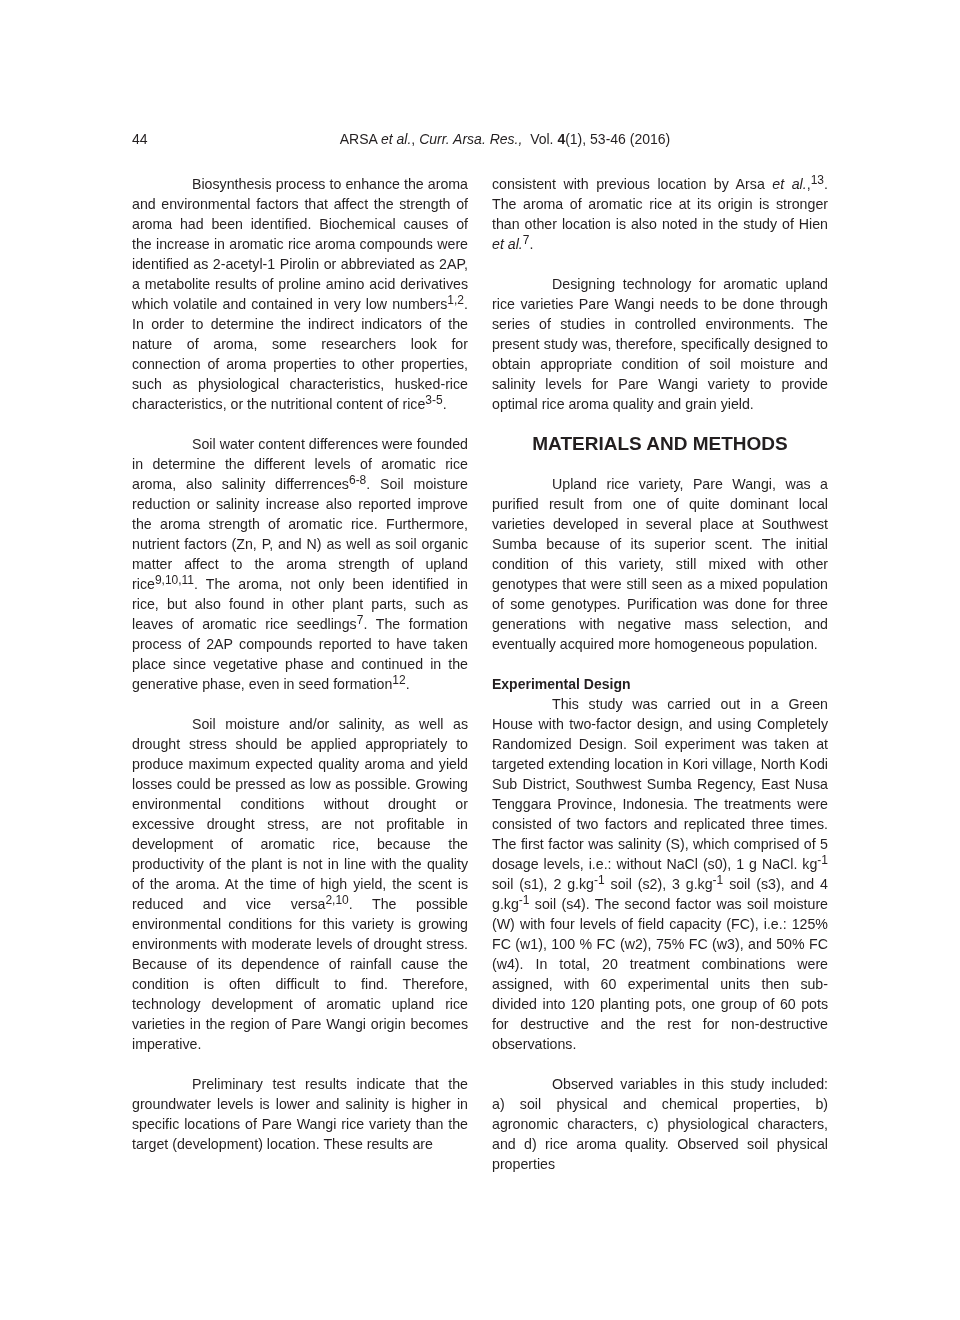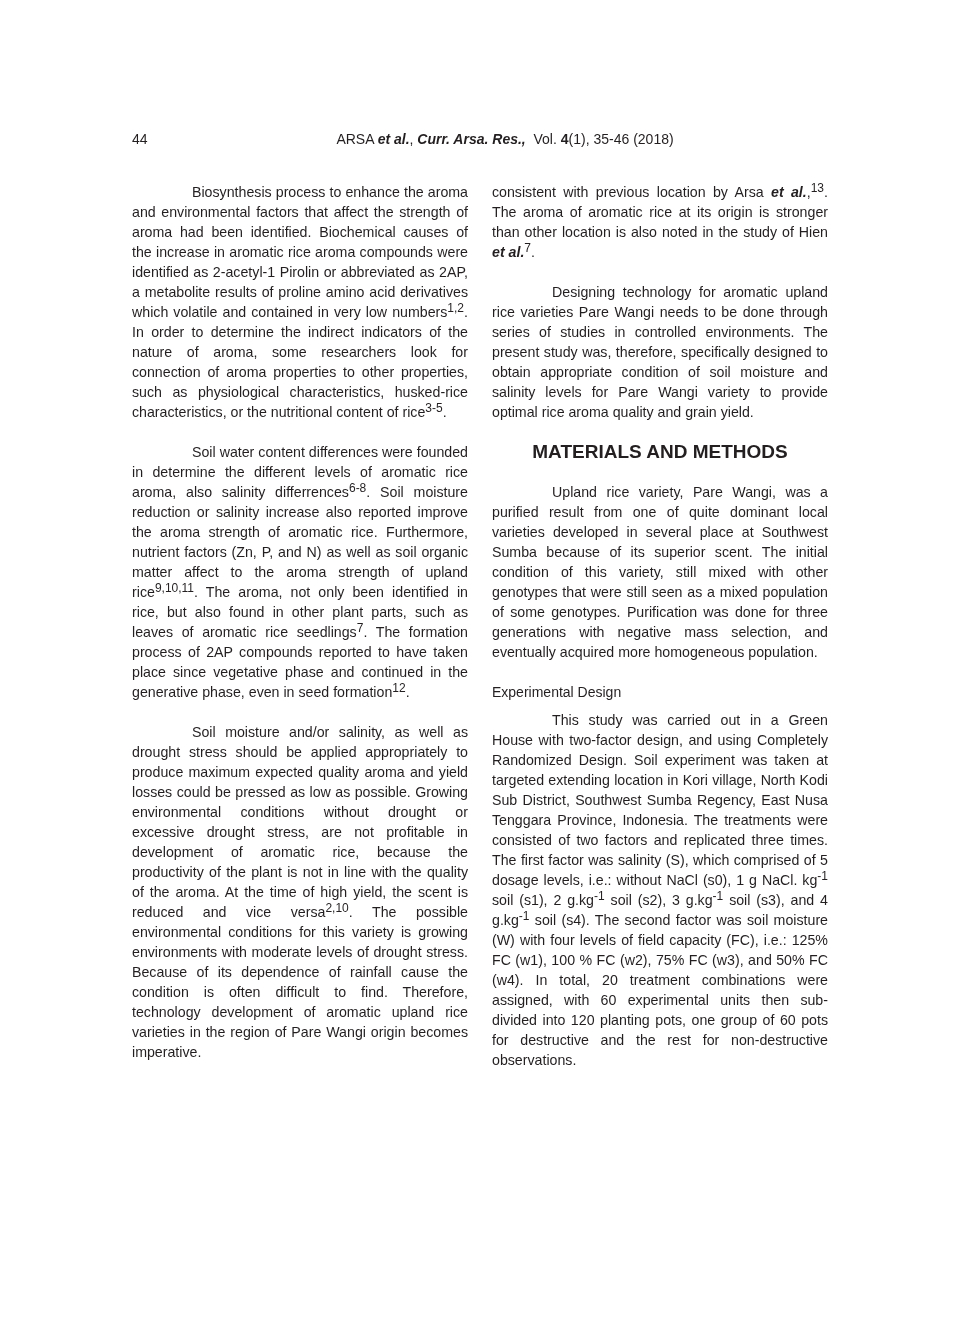--- a/index.html
+++ b/index.html
@@ -6,49 +6,51 @@
   body { width: 960px; height: 1320px; position: relative; overflow: hidden;
          font-family: "Liberation Sans", sans-serif; color: #231f20; }
   .header { position: absolute; top: 129px; left: 132px; width: 696px; height: 20px;
             font-size: 14px; line-height: 20px; }
   .page-num { position: absolute; left: 0; top: 0; }
   .running-head { position: absolute; left: 0; right: 0; text-align: center; top: 0; padding-left: 50px; }
   .col { position: absolute; top: 174px; width: 336px; font-size: 14.2px; line-height: 20px;
          text-align: justify; }
   .col.left { left: 132px; }
   .col.right { left: 492px; }
-  p { margin: 8px 0 20px 0; }
+  p { margin: 0 0 20px 0; }
   p.indent { text-indent: 60px; }
   sup { font-size: 12px; line-height: 0; vertical-align: 5px; }
   .section-title { text-align: center; font-weight: bold; margin: 0 0 20px 0; font-size: 19px; }
-  .subsection-title { font-weight: normal; margin: 0; font-size: 14px; }
-  i { font-style: italic; font-weight: bold; }
+  .subsection-title { font-weight: bold; margin: 0; font-size: 14px; }
+  i { font-style: italic; }
 </style>
 </head>
 <body>
 
 <div class="header">
   <span class="page-num">44</span>
-  <span class="running-head"><span>ARSA</span> <i>et al.</i>, <i>Curr. Arsa. Res.,</i>&nbsp; <span>Vol.</span> <b>4</b><span>(1), 35-46 (2018)</span></span>
+  <span class="running-head"><span>ARSA</span> <i>et al.</i>, <i>Curr. Arsa. Res.,</i>&nbsp; <span>Vol.</span> <b>4</b><span>(1), 53-46 (2016)</span></span>
 </div>
 
 <div class="col left">
   <p class="indent"><span>Biosynthesis process to enhance the aroma and environmental factors that affect the strength of aroma had been identified. Biochemical causes of the increase in aromatic rice aroma compounds were identified as 2-acetyl-1 Pirolin or abbreviated as 2AP, a metabolite results of proline amino acid derivatives which volatile and contained in very low numbers</span><sup>1,2</sup><span>. In order to determine the indirect indicators of the nature of aroma, some researchers look for connection of aroma properties to other properties, such as physiological characteristics, husked-rice characteristics, or the nutritional content of rice</span><sup>3-5</sup><span>.</span></p>
 
   <p class="indent"><span>Soil water content differences were founded in determine the different levels of aromatic rice aroma, also salinity differrences</span><sup>6-8</sup><span>. Soil moisture reduction or salinity increase also reported improve the aroma strength of aromatic rice.  Furthermore, nutrient factors (Zn, P, and N) as well as soil organic matter affect to the aroma strength of upland rice</span><sup>9,10,11</sup><span>. The aroma, not only been identified in rice, but also found in other plant parts, such as leaves of aromatic rice seedlings</span><sup>7</sup><span>. The formation process of 2AP compounds reported to have taken place since vegetative phase and continued in the generative phase, even in seed formation</span><sup>12</sup><span>.</span></p>
 
   <p class="indent"><span>Soil moisture and/or salinity, as well as drought stress should be applied appropriately to produce maximum expected quality aroma and yield losses could be pressed as low as possible. Growing environmental conditions without drought or excessive drought stress, are not profitable in development of aromatic rice, because the productivity of the plant is not in line with the quality of the aroma. At the time of high yield, the scent is reduced and vice versa</span><sup>2,10</sup><span>. The possible environmental conditions for this variety is growing environments with moderate levels of drought stress. Because of its dependence of rainfall cause the condition is often difficult to find. Therefore, technology development of aromatic upland rice varieties in the region of Pare Wangi origin becomes imperative.</span></p>
 
+  <p class="indent">Preliminary test results indicate that the groundwater levels is lower and salinity is higher in specific locations of Pare Wangi rice variety than the target (development) location. These results are</p>
 </div>
 
 <div class="col right">
   <p><span>consistent with previous location by Arsa </span><i>et al.</i><span>,</span><sup>13</sup><span>. The aroma of aromatic rice at its origin is stronger than other location is also noted in the study of Hien </span><i>et al.</i><sup>7</sup><span>.</span></p>
 
   <p class="indent">Designing technology for aromatic upland rice varieties Pare Wangi needs to be done through series of studies in controlled environments. The present study was, therefore, specifically designed to obtain appropriate condition of soil moisture and salinity levels for Pare Wangi variety to provide optimal rice aroma quality and grain yield.</p>
 
   <div class="section-title">MATERIALS AND METHODS</div>
 
   <p class="indent">Upland rice variety, Pare Wangi, was a purified result from one of quite dominant local varieties developed in several place at Southwest Sumba because of its superior scent. The initial condition of this variety, still mixed with other genotypes that were still seen as a mixed population of some genotypes. Purification was done for three generations with negative mass selection, and eventually acquired more homogeneous population.</p>
 
   <div class="subsection-title">Experimental Design</div>
   <p class="indent"><span>This study was carried out in a Green House with two-factor design, and using Completely Randomized Design. Soil experiment was taken at targeted extending location in Kori village, North Kodi Sub District, Southwest Sumba Regency, East Nusa Tenggara Province, Indonesia. The treatments were consisted of two factors and replicated three times. The first factor was salinity (S), which comprised of 5 dosage levels, i.e.: without NaCl (s0), 1 g NaCl. kg</span><sup>-1</sup><span> soil (s1), 2 g.kg</span><sup>-1</sup><span> soil (s2), 3 g.kg</span><sup>-1</sup><span> soil (s3), and 4 g.kg</span><sup>-1</sup><span> soil (s4). The second factor was soil moisture (W) with four levels of field capacity (FC), i.e.: 125% FC (w1), 100 % FC (w2), 75% FC (w3), and 50% FC (w4). In total, 20 treatment combinations were assigned, with 60 experimental units then sub-divided into 120 planting pots, one group of 60 pots for destructive and the rest for non-destructive observations.</span></p>
 
+  <p class="indent">Observed variables in this study included: a) soil physical and chemical properties, b) agronomic characters, c) physiological characters, and d) rice aroma quality. Observed soil physical properties</p>
 </div>
 
 </body></html>

